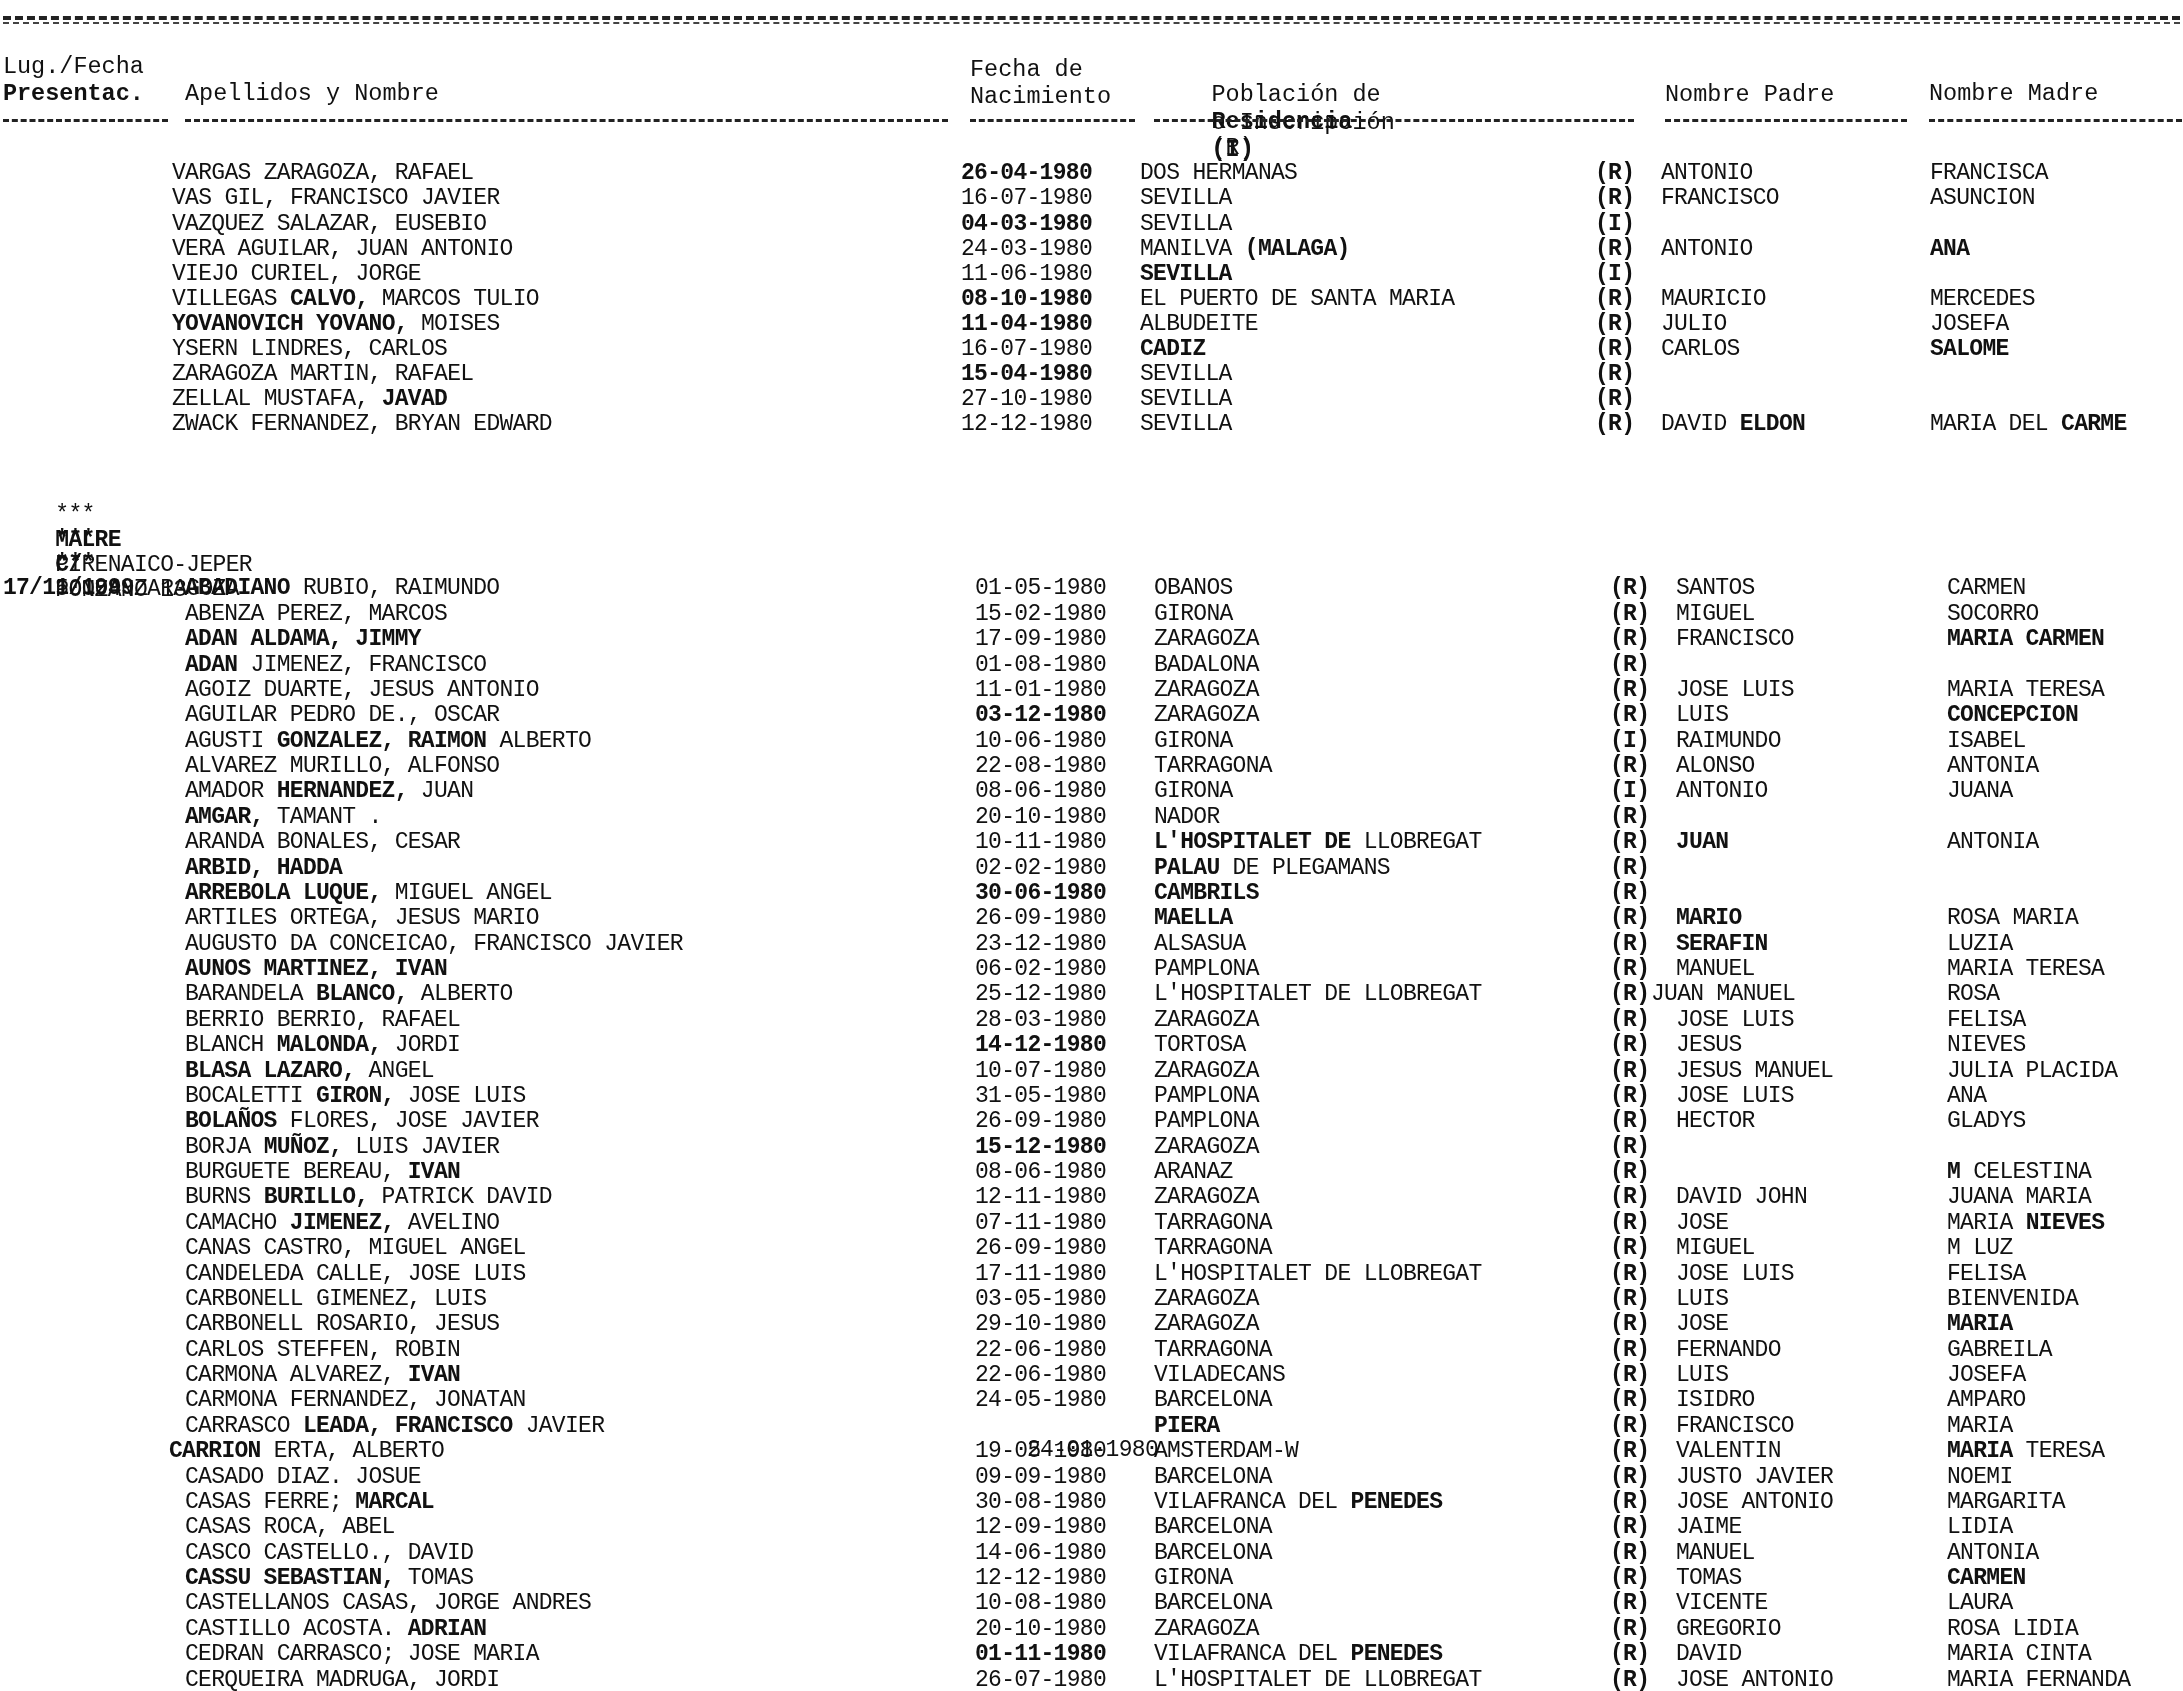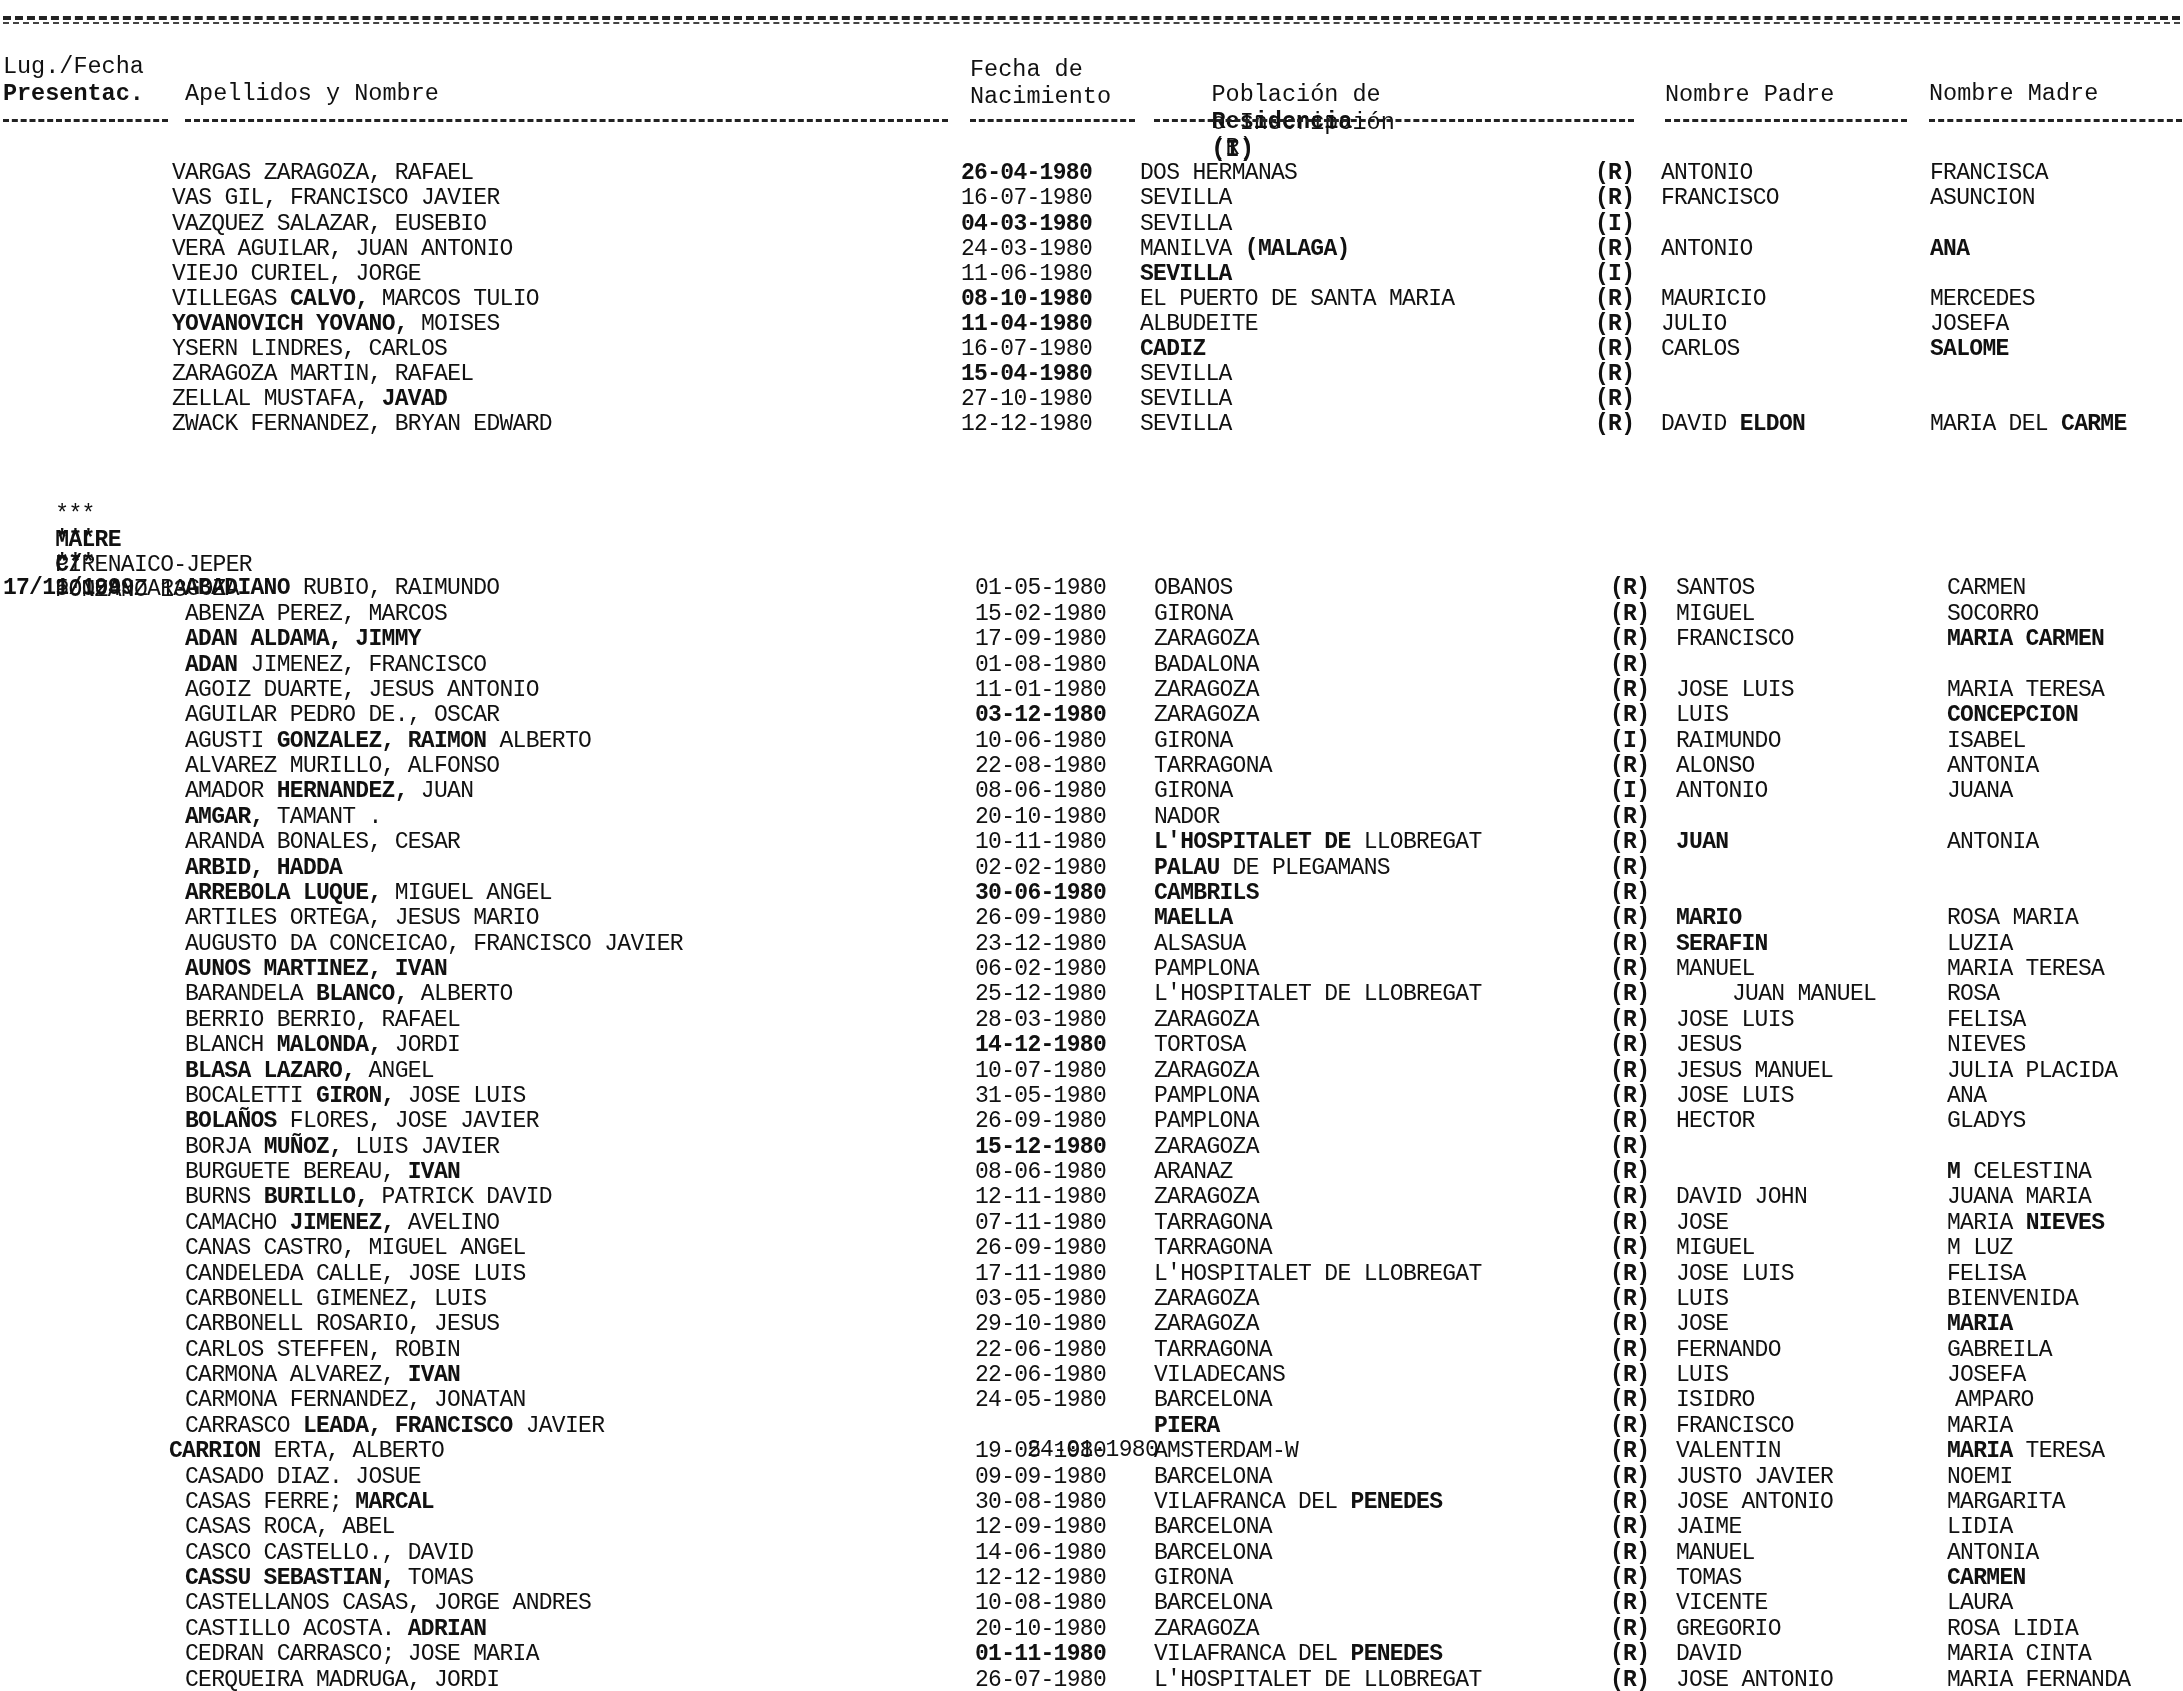--- a/index.html
+++ b/index.html
@@ -282,21 +282,21 @@
       <div class="cell" style="left: 1154px;"><span>PAMPLONA</span></div>
       <div class="cell b" style="left: 1610px;">(R)</div>
       <div class="cell" style="left: 1676px;"><span>MANUEL</span></div>
       <div class="cell" style="left: 1947px;"><span>MARIA TERESA</span></div>
     </div>
     <div class="row" style="top: 982px;">
       <div class="cell" style="left: 185px;"><span>BARANDELA </span><span class="b">BLANCO,</span><span> ALBERTO</span></div>
       <div class="cell" style="left: 975px;">25-12-1980</div>
       <div class="cell" style="left: 1154px;"><span>L'HOSPITALET DE LLOBREGAT</span></div>
       <div class="cell b" style="left: 1610px;">(R)</div>
-      <div class="cell" style="left: 1732px; text-align: right;"><span>JUAN MANUEL</span></div>
+      <div class="cell" style="left: 1651px; text-align: right;"><span>JUAN MANUEL</span></div>
       <div class="cell" style="left: 1947px;"><span>ROSA</span></div>
     </div>
     <div class="row" style="top: 1008px;">
       <div class="cell" style="left: 185px;"><span>BERRIO BERRIO, RAFAEL</span></div>
       <div class="cell" style="left: 975px;">28-03-1980</div>
       <div class="cell" style="left: 1154px;"><span>ZARAGOZA</span></div>
       <div class="cell b" style="left: 1610px;">(R)</div>
       <div class="cell" style="left: 1676px;"><span>JOSE LUIS</span></div>
       <div class="cell" style="left: 1947px;"><span>FELISA</span></div>
     </div>
@@ -411,21 +411,21 @@
       <div class="cell b" style="left: 1610px;">(R)</div>
       <div class="cell" style="left: 1676px;"><span>LUIS</span></div>
       <div class="cell" style="left: 1947px;"><span>JOSEFA</span></div>
     </div>
     <div class="row" style="top: 1388px;">
       <div class="cell" style="left: 185px;"><span>CARMONA FERNANDEZ, JONATAN</span></div>
       <div class="cell" style="left: 975px;">24-05-1980</div>
       <div class="cell" style="left: 1154px;"><span>BARCELONA</span></div>
       <div class="cell b" style="left: 1610px;">(R)</div>
       <div class="cell" style="left: 1676px;"><span>ISIDRO</span></div>
-      <div class="cell" style="left: 1947px; margin-left: 8px;"><span>AMPARO</span></div>
+      <div class="cell" style="left: 1947px;"><span>AMPARO</span></div>
     </div>
     <div class="row" style="top: 1414px;">
       <div class="cell" style="left: 185px;"><span>CARRASCO </span><span class="b">LEADA, FRANCISCO</span><span> JAVIER</span></div>
       <div class="cell" style="left: 1027px; margin-top: 24px;">24-01-1980</div>
       <div class="cell" style="left: 1154px;"><span class="b">PIERA</span></div>
       <div class="cell b" style="left: 1610px;">(R)</div>
       <div class="cell" style="left: 1676px;"><span>FRANCISCO</span></div>
       <div class="cell" style="left: 1947px;"><span>MARIA</span></div>
     </div>
     <div class="row" style="top: 1439px;">

